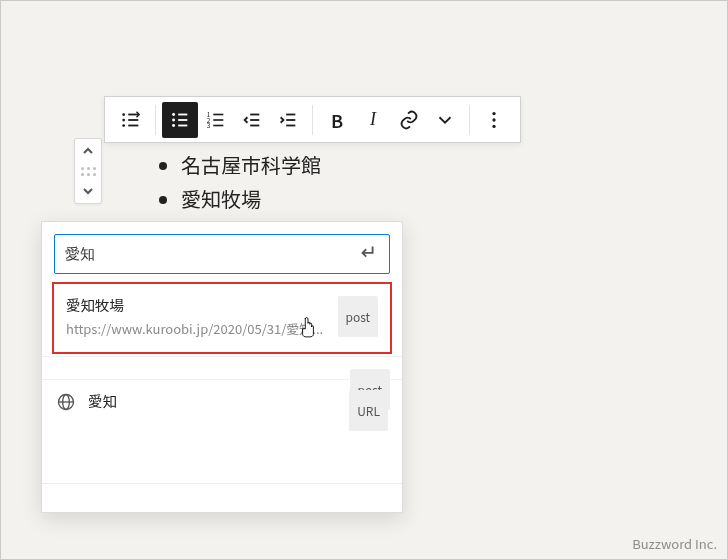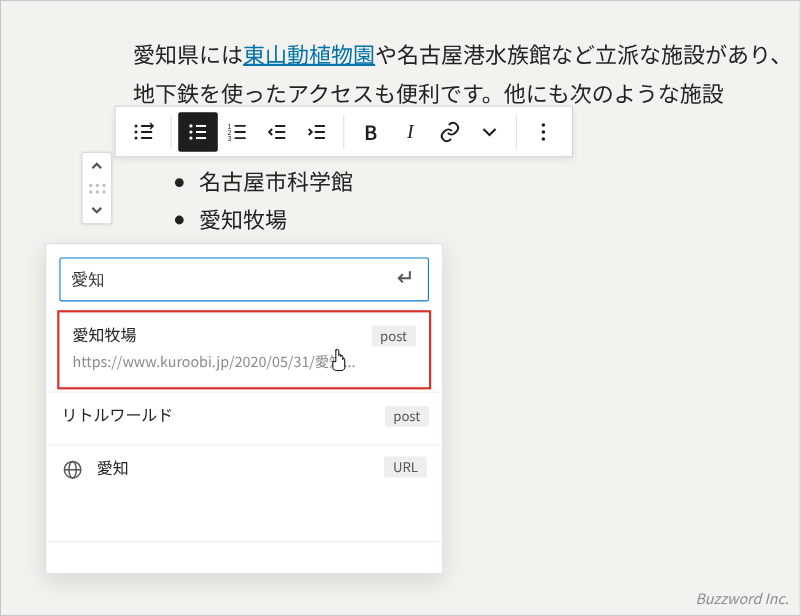--- a/index.html
+++ b/index.html
@@ -114,21 +114,21 @@
     margin: 6px 10px 2px;
     border: 2px solid #d8322a;
     border-top: 2px solid #d8322a;
     padding: 10px 12px 14px;
   }
   .sugg-title { font-size: 14.5px; color:#222; margin-bottom: 4px; }
   .sugg-url   { font-size: 13px; color:#8a8a8a; }
   .sugg-badge {
     position: absolute; right: 12px; top: 12px;
     background: #eee; color:#555;
-    font-size: 12px; padding: 1px 8px; border-radius: 2px;
+    font-size: 12px; padding: 12px 8px; border-radius: 2px;
   }
   .suggestion.inline { display:flex; align-items:flex-start; gap:12px; }
   .globe { width:20px; height:20px; margin-top:2px; color:#555; }
 
   .cursor-img {
     position: absolute;
     width: 18px; height: 22px;
     pointer-events: none;
   }
 
@@ -136,31 +136,28 @@
     display:flex; align-items:center; gap:12px;
     padding: 14px 16px;
     border-top: 1px solid #ececec;
     margin-top: 40px;
   }
 
   
   .credit {
     position: absolute;
     right: 10px; bottom: 6px;
-    font-size: 13px; color:#8d8d8d;font-style:italic;
+    font-size: 13px; color:#8d8d8d;
   }
 </style>
 </head>
 <body>
 
 <div class="frame">
 
-  <div class="content">
-    <span>愛知県には</span><a href="#">東山動植物園</a><span>や名古屋港水族館など立派な施設があり、地下鉄を使ったアクセスも便利です。他にも次のような施設</span>
-  </div>
 
   <div class="toolbar">
     <div class="tb-group">
       <div class="tb-btn">
         <svg viewBox="0 0 24 24" fill="none" stroke="currentColor" stroke-width="2">
           <circle cx="4" cy="6" r="1.5" fill="currentColor" stroke="none"></circle>
           <line x1="9" y1="6" x2="20" y2="6"></line>
           <circle cx="4" cy="12" r="1.5" fill="currentColor" stroke="none"></circle>
           <line x1="9" y1="12" x2="20" y2="12"></line>
           <circle cx="4" cy="18" r="1.5" fill="currentColor" stroke="none"></circle>
@@ -284,21 +281,20 @@
     <div class="suggestion highlight">
       <div class="sugg-title">愛知牧場</div>
       <div class="sugg-url">https://www.kuroobi.jp/2020/05/31/愛知...</div>
       <div class="sugg-badge">post</div>
       <svg class="cursor-img" style="left:245px; top:32px;" viewBox="0 0 20 24">
         <path d="M7 2 L7 14 L4 14 L4 20 C4 22 6 23 8 23 L12 23 C14 23 16 22 16 20 L16 12 C16 10 14 10 14 12 L14 9 C14 7 12 7 12 9 L12 8 C12 6 10 6 10 8 L10 3 C10 1 7 1 7 3 Z" fill="#fff" stroke="#000" stroke-width="1"></path>
       </svg>
     </div>
 
     <div class="suggestion">
-      <div class="sugg-title">リトルワールド</div>
       <div class="sugg-badge">post</div>
     </div>
 
     <div class="suggestion inline">
       <svg class="globe" viewBox="0 0 24 24" fill="none" stroke="currentColor" stroke-width="1.6">
         <circle cx="12" cy="12" r="9"></circle>
         <ellipse cx="12" cy="12" rx="4" ry="9"></ellipse>
         <line x1="3" y1="12" x2="21" y2="12"></line>
       </svg>
       <div style="flex:1">

